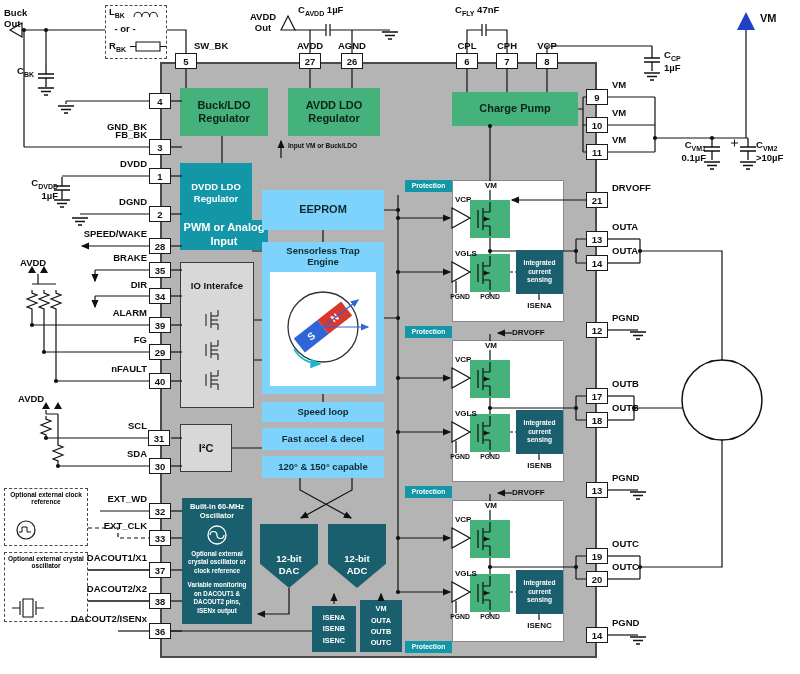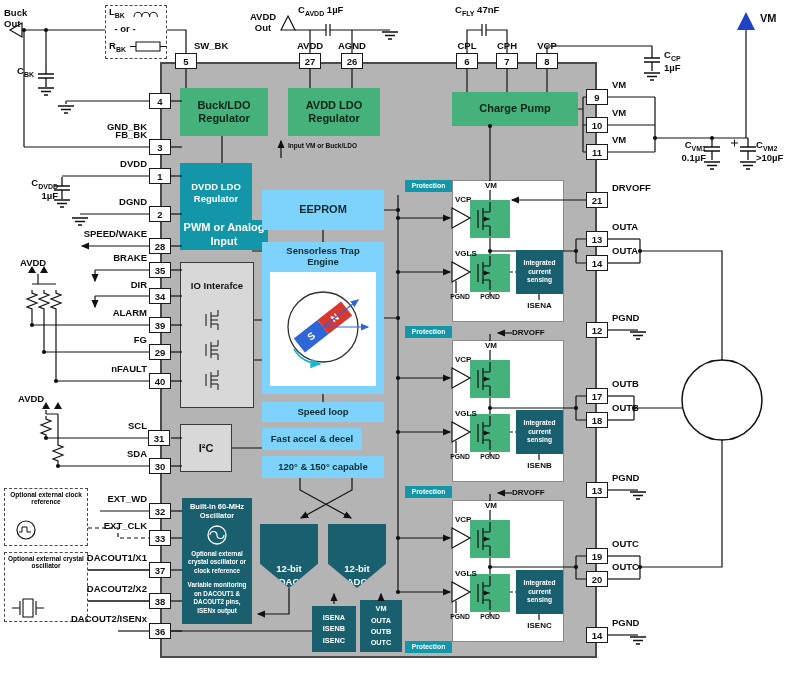--- a/index.html
+++ b/index.html
@@ -5,21 +5,21 @@
   body{margin:0}
   #stage{position:relative;width:800px;height:674px;background:#fff;font-family:"Liberation Sans",sans-serif;overflow:hidden}
   .chip{position:absolute;left:160px;top:62px;width:437px;height:596px;background:#b4b4b4;border:2px solid #4a4a4a;z-index:1;box-sizing:border-box}
   .blk{position:absolute;z-index:2;display:flex;align-items:center;justify-content:center;text-align:center;box-sizing:border-box}
   .green{background:#45b17b;color:#0d2418;font:bold 11px/1.2 "Liberation Sans",sans-serif}
   .teal{background:#1397a8;color:#fff;font:bold 9.5px/1.25 "Liberation Sans",sans-serif}
   .cyan{background:#7dd3fc;color:#0c2b31;font:bold 9.5px/1.2 "Liberation Sans",sans-serif}
   .dark{background:#1a5f6e;color:#fff}
   .lightbox{background:#d8d8d8;border:1.5px solid #3a3a3a;color:#111}
   .panel{position:absolute;background:#fff;border:1px solid #8a8a8a;z-index:2;box-sizing:border-box}
-  .pent{clip-path:polygon(0 0,100% 0,100% 62%,50% 100%,0 62%);font:bold 9.5px/1.3 "Liberation Sans",sans-serif;align-items:flex-end;padding-top:18px}
+  .pent{clip-path:polygon(0 0,100% 0,100% 62%,50% 100%,0 62%);font:bold 9.5px/1.3 "Liberation Sans",sans-serif;align-items:center;padding-top:18px}
   .pent span{display:block;width:38px;margin:0 auto}
   .pin{position:absolute;width:22px;height:16px;background:#fff;border:1.6px solid #1a1a1a;z-index:5;font:bold 9.5px "Liberation Sans",sans-serif;color:#111;display:flex;align-items:center;justify-content:center;box-sizing:border-box}
   .lbl{position:absolute;z-index:4;font:600 9.5px/1.15 "Liberation Sans",sans-serif;color:#0d0d0d;white-space:nowrap}
   .lblR{text-align:right}
   .wrap{white-space:normal}
   .pre{white-space:pre-line}
   sub{font-size:7px}
   .f8{font-size:8px;font-weight:700}
   .f7{font-size:6.8px;font-weight:700}
   .f65{font-size:6.5px;font-weight:600}
@@ -67,21 +67,21 @@
     </div>
   <div class="blk cyan" style="left:262px;top:190px;width:122px;height:40px;font-size:11px">
       <span>EEPROM</span>
     </div>
   <div class="blk cyan" style="left:262px;top:242px;width:122px;height:152px;align-items:flex-start;padding-top:3px">
       <span style="width:100px">Sensorless Trap Engine</span>
     </div>
   <div class="blk cyan" style="left:262px;top:402px;width:122px;height:20px">
       <span>Speed loop</span>
     </div>
-  <div class="blk cyan" style="left:262px;top:428px;width:100px;height:22px">
+  <div class="blk cyan" style="left:262px;top:428px;width:122px;height:22px">
       <span>Fast accel &amp; decel</span>
     </div>
   <div class="blk cyan" style="left:262px;top:456px;width:122px;height:22px">
       <span>120° &amp; 150° capable</span>
     </div>
 
   <div class="blk dark oscblk" style="left:182px;top:498px;width:70px;height:126px">
     <div class="osc-title">Built-in 60-MHz Oscillator</div>
     <svg width="24" height="24" style="margin:2px auto;display:block">
       <circle cx="12" cy="12" r="9" fill="none" stroke="#fff" stroke-width="1.3"></circle>

